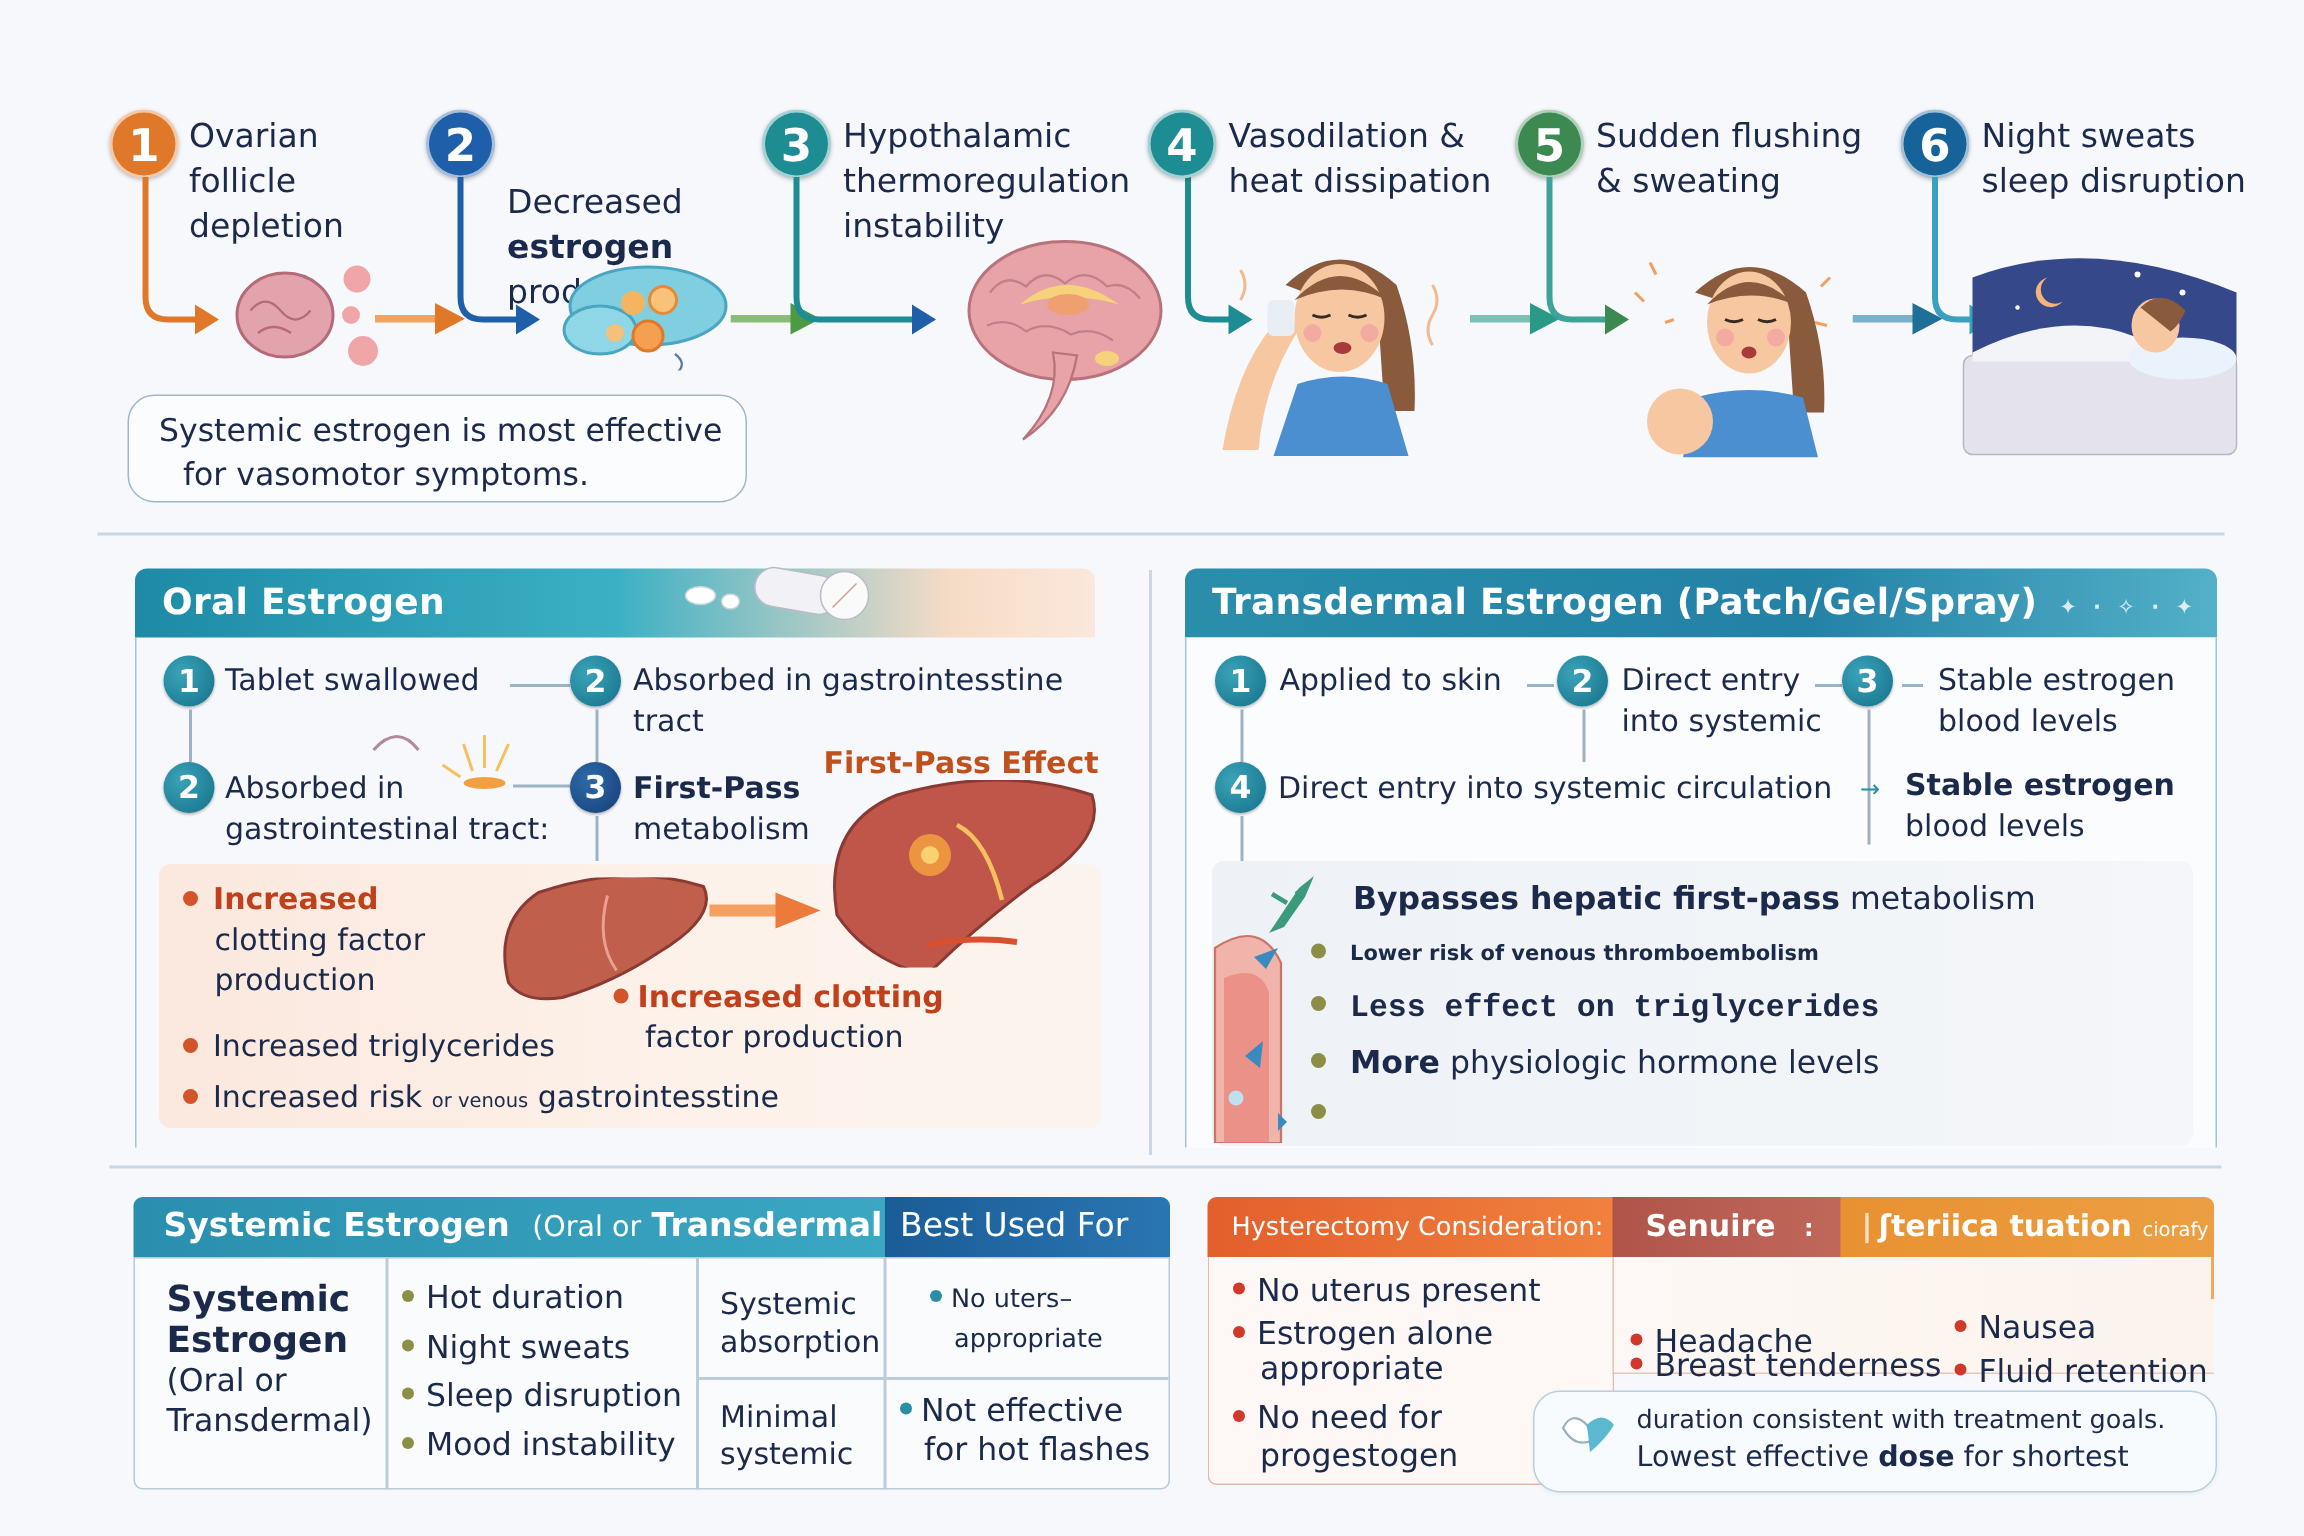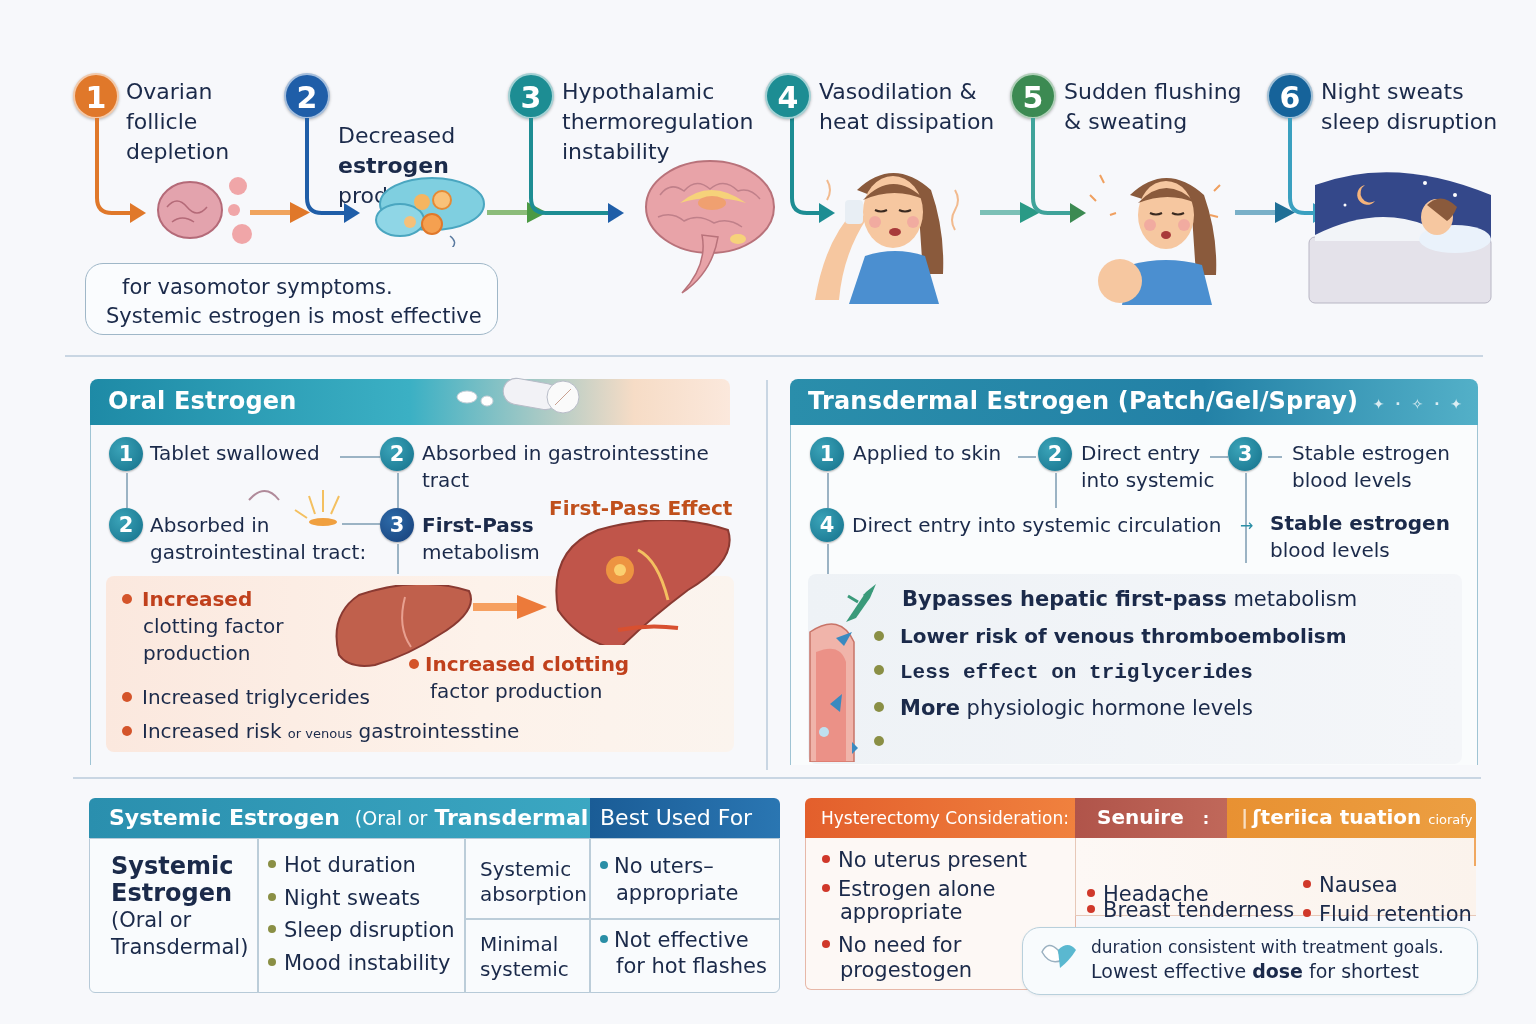--- a/index.html
+++ b/index.html
@@ -200,22 +200,22 @@
       <circle cx="150" cy="30" r="2" fill="#fff"></circle>
       <circle cx="40" cy="40" r="1.5" fill="#fff"></circle>
     <rect x="4" y="72" width="182" height="66" rx="6" fill="#e4e2ea" stroke="#b8b6c4"></rect>
     <path d="M10 70 q60 -30 110 -10 l10 16 h-120z" fill="#f2f4f8"></path>
     <ellipse cx="150" cy="74" rx="36" ry="14" fill="#eaf2fb"></ellipse>
     <ellipse cx="132" cy="52" rx="16" ry="18" fill="#f6c7a0"></ellipse>
     <path d="M122 40 q14 -14 30 2 q-4 10 -10 14z" fill="#8a5a3c"></path>
   </svg>
 
   <div class="note-bubble">
+    <div>Systemic estrogen is most effective</div>
     <div style="padding-left:16px">for vasomotor symptoms.</div>
-    <div>Systemic estrogen is most effective</div>
   </div>
 </div>
 
 <div class="hr" style="left:65px;top:355px;width:1418px;"></div>
 
 <div>
   <div class="panel-header" style="left:90px;top:379px;width:640px;background:linear-gradient(90deg,#1e8aa6 0%,#3bb0c4 50%,#f6dcc6 85%,#fbe8dc 100%);">
     <span>Oral Estrogen</span>
   </div>
   <svg class="abs" style="left:455px;top:375px" width="130" height="42">
@@ -341,21 +341,21 @@
     <path d="M52 20 l-10 -6 M58 14 l8 -6" stroke="#3a9a7a" stroke-width="3"></path>
     <polygon points="30,56 46,50 38,64" fill="#3a8ac0"></polygon>
     <polygon points="24,122 36,112 34,130" fill="#3a8ac0"></polygon>
     <circle cx="18" cy="150" r="5" fill="#bfe0f0"></circle>
     <polygon points="46,160 52,166 46,172" fill="#3a8ac0"></polygon>
   </svg>
 
   <div class="mtext" style="left:874px;top:586px;font-size:21px;">
     <span style="display:inline-block;width:28px"></span><span style="font-weight:bold">Bypasses hepatic first-pass</span><span> metabolism</span>
   </div>
-  <div class="mtext" style="left:874px;top:623px;font-size:20px;">
+  <div class="mtext" style="left:874px;top:623px;font-size:14px;">
     <span class="dot olive" style="margin-right:16px"></span><span style="font-weight:bold">Lower risk of venous thromboembolism</span><span></span>
   </div>
   <div class="mtext" style="left:874px;top:659px;font-size:21px;font-family:Liberation Mono, monospace;">
     <span class="dot olive" style="margin-right:16px"></span><span style="font-weight:bold">Less effect on triglycerides</span><span></span>
   </div>
   <div class="mtext" style="left:874px;top:695px;font-size:21px;">
     <span class="dot olive" style="margin-right:16px"></span><span style="font-weight:bold">More</span><span> physiologic hormone levels</span>
   </div>
   <div class="mtext" style="left:874px;top:729px;font-size:21px;">
     <span class="dot olive" style="margin-right:16px"></span><span style="font-weight:bold"></span>
@@ -392,21 +392,21 @@
     <div><span class="dot olive" style="width:8px;height:8px;margin-right:8px"></span><span>Mood instability</span></div>
   </div>
   <div class="cell-text" style="left:480px;top:857px;line-height:25px;font-size:20px;">
     <div>Systemic</div>
       <div>absorption</div>
   </div>
   <div class="cell-text" style="left:480px;top:932px;line-height:25px;font-size:20px;">
     <div>Minimal</div>
       <div>systemic</div>
   </div>
-  <div class="cell-text" style="left:600px;top:853px;line-height:27px;font-size:21px;">
+  <div class="cell-text" style="left:620px;top:853px;line-height:27px;font-size:17px;">
     <div><span class="dot teal" style="width:8px;height:8px;margin-right:6px"></span><span>No uters–</span></div>
     <div style="padding-left:16px">appropriate</div>
   </div>
   <div class="cell-text" style="left:600px;top:927px;line-height:26px;font-size:21px;">
     <div><span class="dot teal" style="width:8px;height:8px;margin-right:6px"></span><span>Not effective</span></div>
     <div style="padding-left:16px">for hot flashes</div>
   </div>
 </div>
 
 <div>

